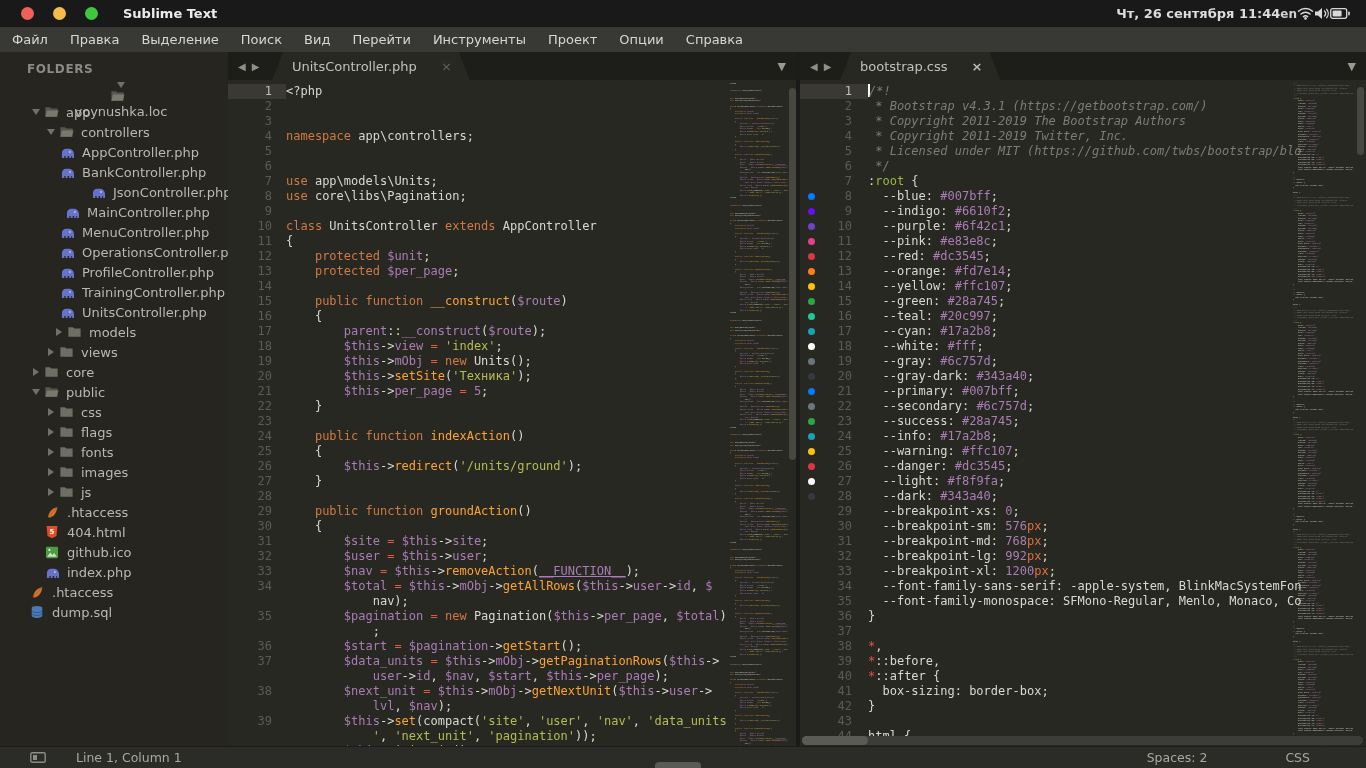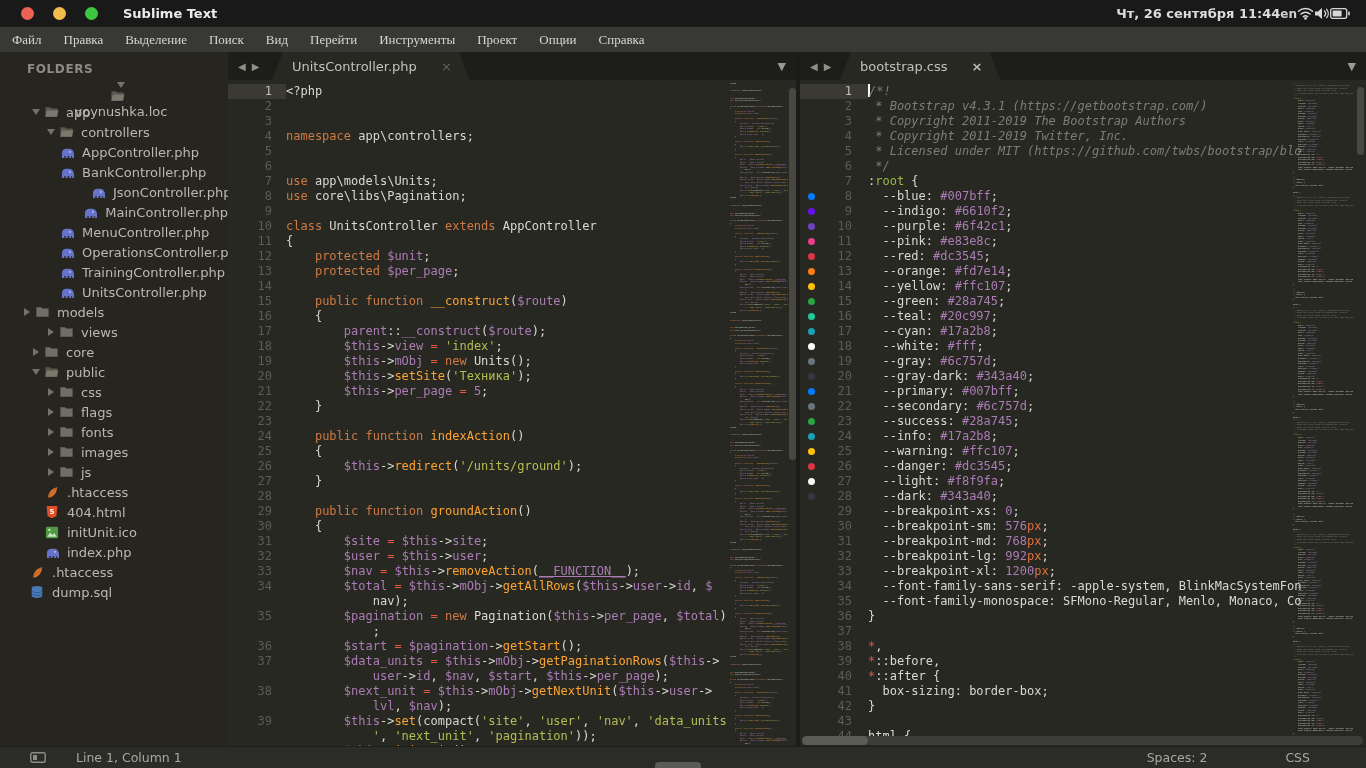--- a/index.html
+++ b/index.html
@@ -10,21 +10,21 @@
           display:flex;align-items:center;color:#e6e6e6;}
   .traffic{display:flex;gap:19px;padding-left:21px;}
   .tl{width:13px;height:13px;border-radius:50%;display:inline-block;}
   .systitle{margin-left:25px;font-size:13px;font-weight:bold;color:#ececec;}
   .sysright{margin-left:auto;display:flex;align-items:center;gap:0;padding-right:16px;}
   .clock{font-size:13px;font-weight:bold;color:#dcdcdc;}
   .kbd{font-size:12px;font-weight:bold;color:#cfcfcf;}
   .sysicon{display:inline-flex;align-items:center;}
   
   .menubar{position:absolute;left:0;top:27px;width:100%;height:25px;background:#383834;
-           display:flex;align-items:center;padding-left:1px;box-sizing:border-box;font-family:Liberation Serif, serif;}
+           display:flex;align-items:center;padding-left:1px;box-sizing:border-box;}
   .menu-item{font-size:13px;color:#d6d6d2;padding:0 11px;line-height:25px;}
   
   .main{position:absolute;left:0;top:52px;right:0;bottom:22px;background:#1b1b19;}
   
   .sidebar{position:absolute;left:0;top:0;width:228px;height:100%;background:#26251f;overflow:hidden;}
   .folders-header{font-size:12px;font-weight:bold;letter-spacing:.6px;color:#8b8b83;padding:10px 0 6px 14px;margin-left:13px;}
   .tree{font-size:13px;color:#b9b9b1;}
   .trow{height:20px;display:flex;align-items:center;}
   .arrbox{width:14px;flex:none;display:flex;justify-content:center;}
   .arr-open{width:0;height:0;border-left:4.5px solid transparent;border-right:4.5px solid transparent;border-top:6px solid #72726a;}
@@ -198,21 +198,21 @@
           </div>
           <div class="trow" style="padding-left: 90px;">
             <span class="ticon">
               <svg width="15" height="13" viewBox="0 0 16 14">
                 <path d="M2 13V7.5A4.5 4.5 0 0 1 6.5 3h3A5.5 5.5 0 0 1 15 8.5V13h-2v-2.2h-1V13h-2.2v-2.2H8.2V13H6v-2.2H4.6V13z" fill="#6673c9"></path>
                 <circle cx="10.6" cy="6.4" r="0.9" fill="#cdd3f2"></circle>
               </svg>
             </span>
             <span class="tlabel">JsonController.php</span>
           </div>
-          <div class="trow" style="padding-left: 64px; justify-content: flex-end;">
+          <div class="trow" style="padding-left: 64px;">
             <span class="ticon">
               <svg width="15" height="13" viewBox="0 0 16 14">
                 <path d="M2 13V7.5A4.5 4.5 0 0 1 6.5 3h3A5.5 5.5 0 0 1 15 8.5V13h-2v-2.2h-1V13h-2.2v-2.2H8.2V13H6v-2.2H4.6V13z" fill="#6673c9"></path>
                 <circle cx="10.6" cy="6.4" r="0.9" fill="#cdd3f2"></circle>
               </svg>
             </span>
             <span class="tlabel">MainController.php</span>
           </div>
           <div class="trow" style="padding-left: 59px;">
             <span class="ticon">
@@ -232,32 +232,41 @@
             </span>
             <span class="tlabel">OperationsController.php</span>
           </div>
           <div class="trow" style="padding-left: 59px;">
             <span class="ticon">
               <svg width="15" height="13" viewBox="0 0 16 14">
                 <path d="M2 13V7.5A4.5 4.5 0 0 1 6.5 3h3A5.5 5.5 0 0 1 15 8.5V13h-2v-2.2h-1V13h-2.2v-2.2H8.2V13H6v-2.2H4.6V13z" fill="#6673c9"></path>
                 <circle cx="10.6" cy="6.4" r="0.9" fill="#cdd3f2"></circle>
               </svg>
             </span>
+            <span class="tlabel">ProfileController.php</span>
+          </div>
+          <div class="trow" style="padding-left: 59px;">
+            <span class="ticon">
+              <svg width="15" height="13" viewBox="0 0 16 14">
+                <path d="M2 13V7.5A4.5 4.5 0 0 1 6.5 3h3A5.5 5.5 0 0 1 15 8.5V13h-2v-2.2h-1V13h-2.2v-2.2H8.2V13H6v-2.2H4.6V13z" fill="#6673c9"></path>
+                <circle cx="10.6" cy="6.4" r="0.9" fill="#cdd3f2"></circle>
+              </svg>
+            </span>
             <span class="tlabel">TrainingController.php</span>
           </div>
           <div class="trow" style="padding-left: 59px;">
             <span class="ticon">
               <svg width="15" height="13" viewBox="0 0 16 14">
                 <path d="M2 13V7.5A4.5 4.5 0 0 1 6.5 3h3A5.5 5.5 0 0 1 15 8.5V13h-2v-2.2h-1V13h-2.2v-2.2H8.2V13H6v-2.2H4.6V13z" fill="#6673c9"></path>
                 <circle cx="10.6" cy="6.4" r="0.9" fill="#cdd3f2"></circle>
               </svg>
             </span>
             <span class="tlabel">UnitsController.php</span>
           </div>
-          <div class="trow" style="padding-left: 20px;">
+          <div class="trow" style="padding-left: 52px;">
             <span class="arrbox">
               <span class="arr-closed"></span>
             </span>
             <span class="ticon">
               <svg width="15" height="14" viewBox="0 0 16 16">
                 <path d="M1 2.5h5.2L7.8 4H15v9.5H1z" fill="#6e6e64"></path>
               </svg>
             </span>
             <span class="tlabel">models</span>
           </div>
@@ -369,21 +378,21 @@
             <span class="tlabel">404.html</span>
           </div>
           <div class="trow" style="padding-left: 44px;">
             <span class="ticon">
               <svg width="14" height="13" viewBox="0 0 16 15">
                 <rect x="1" y="1" width="14" height="13" rx="1.5" fill="#4f9b43"></rect>
                 <path d="M2.5 12.5l3.5-5 2.5 3 2-2.5 3 4.5z" fill="#c9e4c2"></path>
                 <circle cx="5" cy="4.5" r="1.2" fill="#e8f3e5"></circle>
               </svg>
             </span>
-            <span class="tlabel">initUnit.ico</span>
+            <span class="tlabel">github.ico</span>
           </div>
           <div class="trow" style="padding-left: 44px;">
             <span class="ticon">
               <svg width="15" height="13" viewBox="0 0 16 14">
                 <path d="M2 13V7.5A4.5 4.5 0 0 1 6.5 3h3A5.5 5.5 0 0 1 15 8.5V13h-2v-2.2h-1V13h-2.2v-2.2H8.2V13H6v-2.2H4.6V13z" fill="#6673c9"></path>
                 <circle cx="10.6" cy="6.4" r="0.9" fill="#cdd3f2"></circle>
               </svg>
             </span>
             <span class="tlabel">index.php</span>
           </div>

